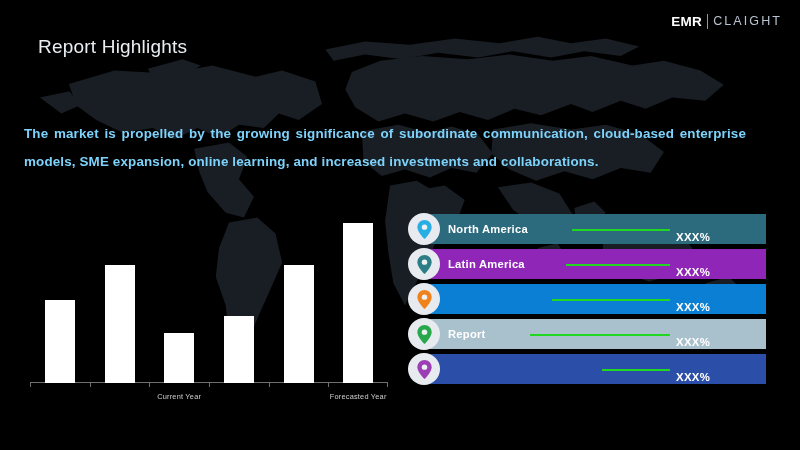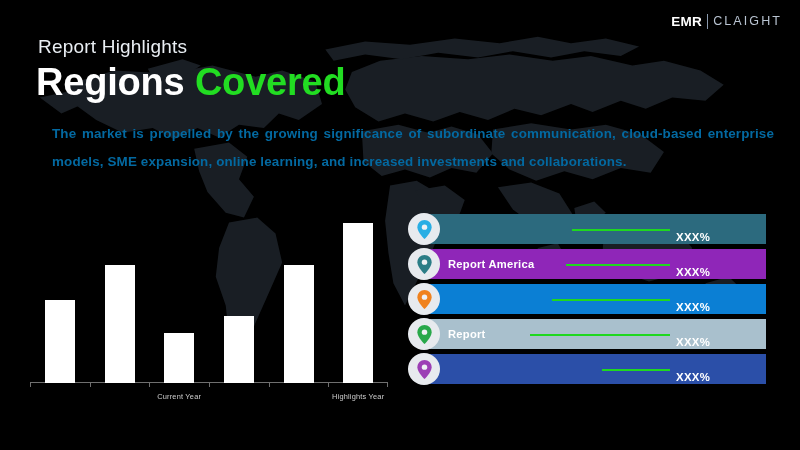--- a/index.html
+++ b/index.html
@@ -22,21 +22,21 @@
   #logo .claight{color:#b9c4d2;font-size:12.5px;letter-spacing:2.1px;}
 
   
   #kicker{position:absolute;left:38px;top:36px;color:#e9eef3;font-size:19px;
           font-weight:400;letter-spacing:.2px;}
   #title{position:absolute;left:36px;top:63px;font-size:38px;font-weight:bold;
          letter-spacing:-.2px;line-height:1;}
   #title .w{color:#ffffff;}
   #title .g{color:#22dd22;}
 
-  #para{position:absolute;left:52px;top:120px;width:722px;color:#0369a1;
+  #para{position:absolute;left:24px;top:120px;width:722px;color:#7dd3fc;
         font-size:13.4px;font-weight:bold;line-height:28px;text-align:justify;
         letter-spacing:.15px;}
 
   
   #chart{position:absolute;left:30px;top:200px;width:370px;height:205px;}
   #chart .bar{position:absolute;bottom:22px;background:#ffffff;}
   #chart .axis{position:absolute;left:0;bottom:22px;width:358px;height:1px;
                background:#6f6f6f;}
   #chart .tick{position:absolute;bottom:18px;width:1px;height:4px;background:#6f6f6f;}
   #chart .xlab{position:absolute;bottom:4px;color:#cfcfcf;font-size:7.4px;
@@ -102,23 +102,20 @@
   </div>
 
   <div id="kicker">Report Highlights</div>
 
   <div id="logo">
     <span class="emr" style="position:relative;">EMR</span>
     <span class="bar"></span>
     <span class="claight">CLAIGHT</span>
   </div>
 
-  <div id="title">
-    <span class="w">Regions</span><span> </span><span class="g">Covered</span>
-  </div>
 
   <div id="para">The market is propelled by the growing significance of subordinate communication, cloud-based enterprise models, SME expansion, online learning, and increased investments and collaborations.</div>
 
   <div id="chart">
     <div class="axis"></div>
     <div id="bars">
         <div class="bar" style="left: 14.8333px; width: 30px; height: 83.2px; background: rgb(255, 255, 255);"></div>
         <div class="bar" style="left: 74.5px; width: 30px; height: 118.4px; background: rgb(255, 255, 255);"></div>
         <div class="bar" style="left: 134.167px; width: 30px; height: 49.6px; background: rgb(255, 255, 255);"></div>
         <div class="bar" style="left: 193.833px; width: 30px; height: 67.2px; background: rgb(255, 255, 255);"></div>
@@ -129,45 +126,46 @@
         <div class="tick" style="left: 0px; background: rgb(111, 111, 111);"></div>
         <div class="tick" style="left: 59.6667px; background: rgb(111, 111, 111);"></div>
         <div class="tick" style="left: 119.333px; background: rgb(111, 111, 111);"></div>
         <div class="tick" style="left: 179px; background: rgb(111, 111, 111);"></div>
         <div class="tick" style="left: 238.667px; background: rgb(111, 111, 111);"></div>
         <div class="tick" style="left: 298.333px; background: rgb(111, 111, 111);"></div>
         <div class="tick" style="left: 357px; background: rgb(111, 111, 111);"></div>
       </div>
     <div id="xlabs">
         <div class="xlab" style="left: 149.167px; margin-top: 40px;">Current Year</div>
-        <div class="xlab" style="left: 328.167px;">Highlights Year</div>
+        <div class="xlab" style="left: 328.167px;">Forecasted Year</div>
       </div>
   </div>
 
   <div id="legend">
       <div class="row">
         <div class="band" style="background: rgb(44, 106, 126);"></div>
         <div class="pin-badge">
           <svg viewBox="0 0 24 32">
             <path d="M12 0C5.4 0 0 5.4 0 12c0 8.4 12 20 12 20s12-11.6 12-20C24 5.4 18.6 0 12 0z" fill="#29aee4"></path>
             <circle cx="12" cy="12" r="4.6" fill="#eef1f4"></circle>
           </svg>
         </div>
+        <div class="name">North America</div>
         <div class="line" style="left: 164px; width: 98px; background: rgb(31, 216, 31);"></div>
         <div class="pct" style="left: 268px;">XXX%</div>
       </div>
       <div class="row">
         <div class="band" style="background: rgb(143, 38, 184);"></div>
         <div class="pin-badge">
           <svg viewBox="0 0 24 32">
             <path d="M12 0C5.4 0 0 5.4 0 12c0 8.4 12 20 12 20s12-11.6 12-20C24 5.4 18.6 0 12 0z" fill="#2b7d86"></path>
             <circle cx="12" cy="12" r="4.6" fill="#eef1f4"></circle>
           </svg>
         </div>
-        <div class="name">Report America</div>
+        <div class="name">Latin America</div>
         <div class="line" style="left: 158px; width: 104px; background: rgb(31, 216, 31);"></div>
         <div class="pct" style="left: 268px;">XXX%</div>
       </div>
       <div class="row">
         <div class="band" style="background: rgb(11, 127, 212);"></div>
         <div class="pin-badge">
           <svg viewBox="0 0 24 32">
             <path d="M12 0C5.4 0 0 5.4 0 12c0 8.4 12 20 12 20s12-11.6 12-20C24 5.4 18.6 0 12 0z" fill="#f0821e"></path>
             <circle cx="12" cy="12" r="4.6" fill="#eef1f4"></circle>
           </svg>

